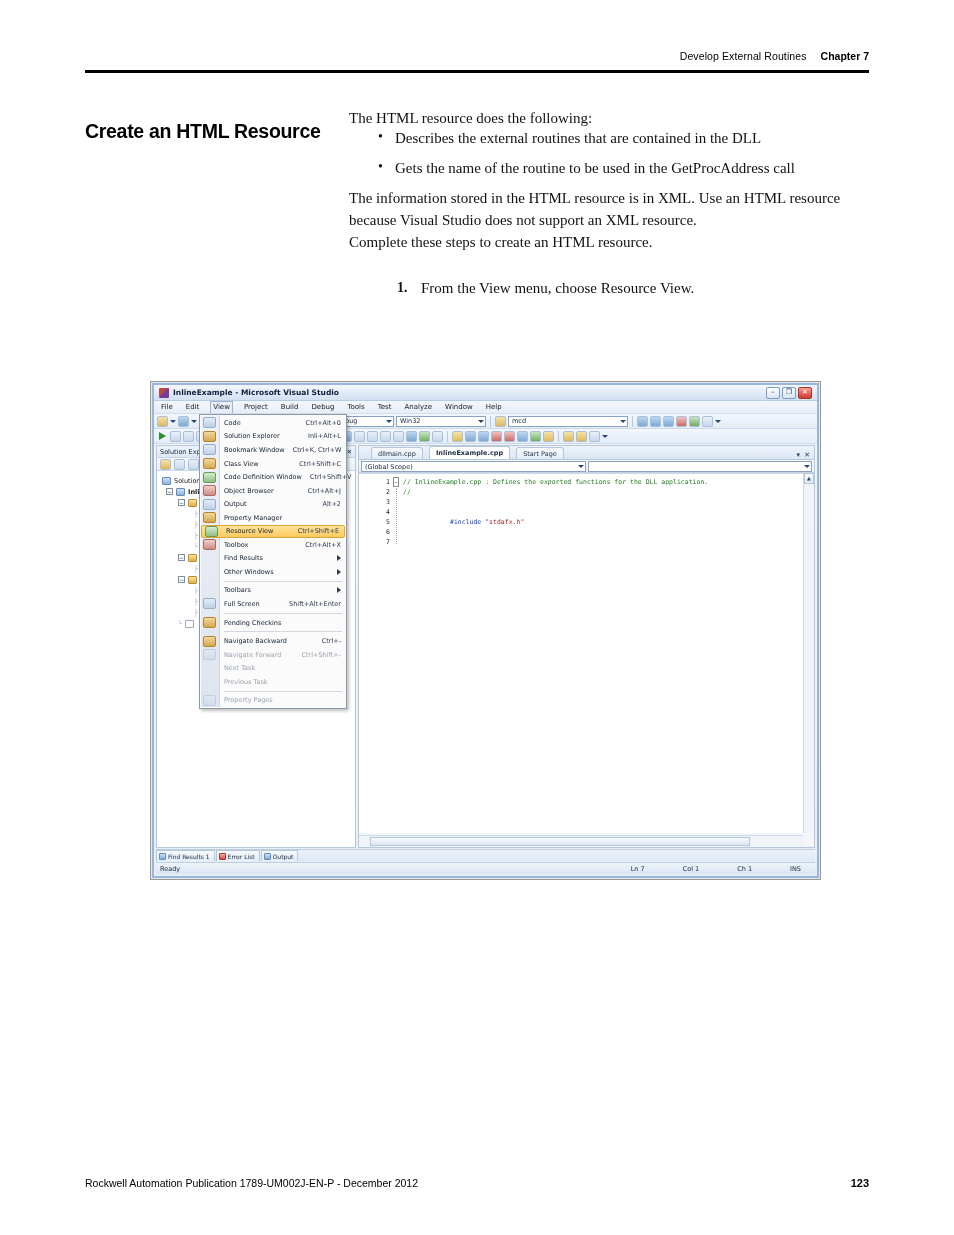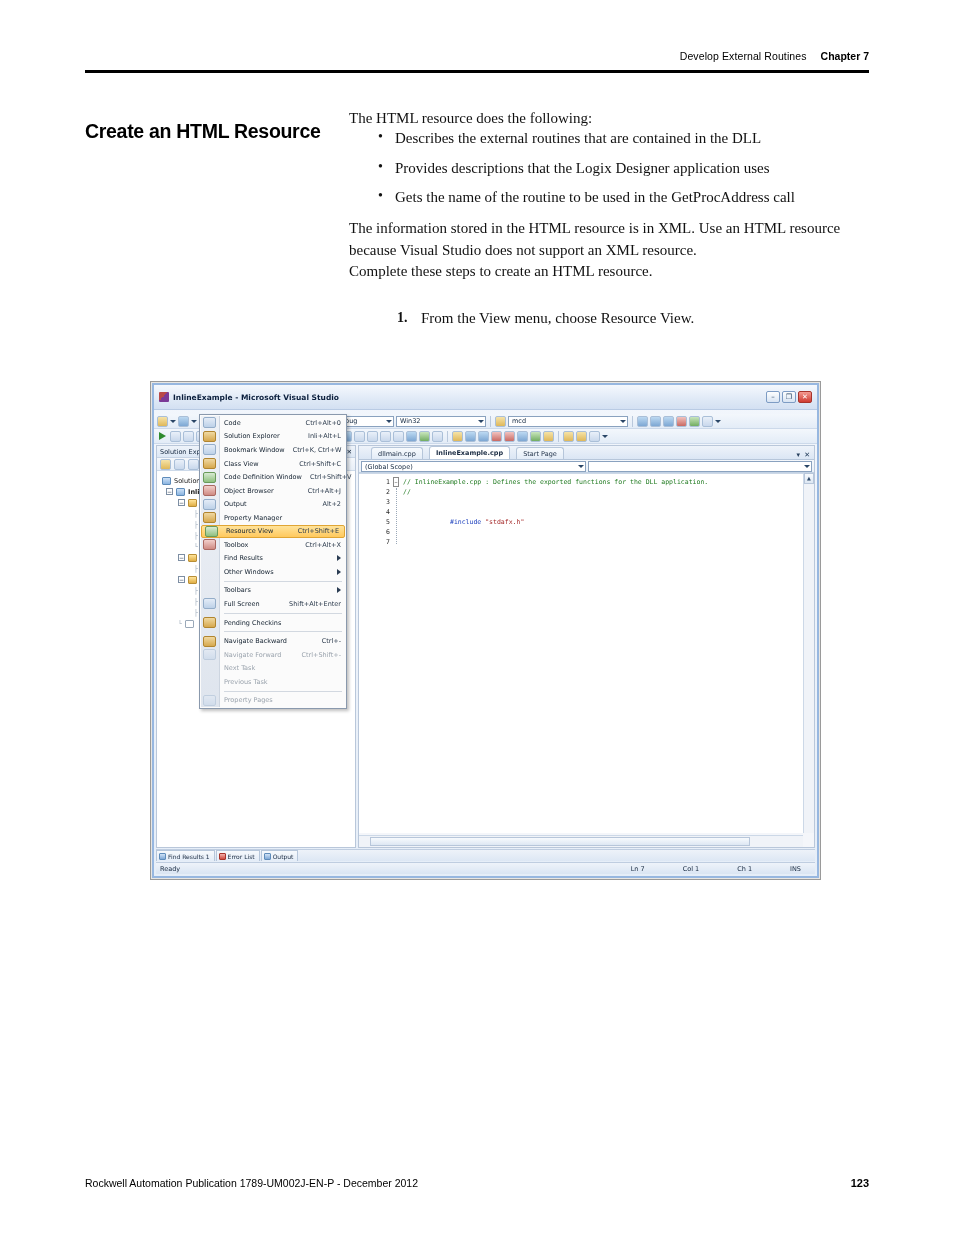--- a/index.html
+++ b/index.html
@@ -75,21 +75,21 @@
     color: #16191f;
     overflow: hidden;
   }
   .vs-frame {
     position:absolute; inset:1px;
     border: 2px solid #97b7e0;
     background: linear-gradient(#f2f6fc, #e6eef8);
   }
   
   .vs-title {
-    position: absolute; left:0; top:0; right:0; height: 25px;
+    position: absolute; left:0; top:0; right:0; height: 16px;
     background: linear-gradient(#f5f8fd, #dfe9f6 60%, #d3e0f2);
     display:flex; align-items:center; padding:0 2px; gap:4px;
     border-bottom: 1px solid #b9cbe4;
   }
   .vs-appicon {
     width: 10px; height: 10px; margin-left:3px;
     background: linear-gradient(135deg,#b94a48 45%, #7b3a96 45%);
     border-radius: 1px; position: relative;
   }
   .vs-title-text { font-size: 7.5px; font-weight: bold; color:#0b1f3d; }
@@ -305,21 +305,20 @@
 </div>
 <div class="hdr-rule"></div>
 
 <h1 class="section-title">Create an HTML Resource</h1>
 
 <div class="body-col">
   <p class="intro">The HTML resource does the following:</p>
 
   <ul class="bullets">
     <li>Describes the external routines that are contained in the DLL</li>
-    <li>Provides descriptions that the Logix Designer application uses</li>
     <li>Gets the name of the routine to be used in the GetProcAddress call</li>
   </ul>
 
   <p class="para">The information stored in the HTML resource is in XML. Use an HTML resource because Visual Studio does not support an XML resource.</p>
   <p class="para2">Complete these steps to create an HTML resource.</p>
 
   <ol class="steps">
     <li>From the View menu, choose Resource View.</li>
   </ol>
 </div>
@@ -330,20 +329,33 @@
     <div class="vs-title">
       <span class="vs-appicon"></span>
       <span class="vs-title-text">InlineExample - Microsoft Visual Studio</span>
       <span class="wincontrols">
         <span class="wb">–</span>
         <span class="wb">❐</span>
         <span class="wb close">✕</span>
       </span>
     </div>
 
+    <div class="vs-menubar">
+      <span class="mi">File</span>
+      <span class="mi">Edit</span>
+      <span class="mi active">View</span>
+      <span class="mi">Project</span>
+      <span class="mi">Build</span>
+      <span class="mi">Debug</span>
+      <span class="mi">Tools</span>
+      <span class="mi">Test</span>
+      <span class="mi">Analyze</span>
+      <span class="mi">Window</span>
+      <span class="mi">Help</span>
+    </div>
 
     <div class="vs-toolbar tb1">
       <span class="tbtn g1"></span>
       <span class="caret"></span>
       <span class="tbtn g2"></span>
       <span class="caret"></span>
       <span class="tbtn"></span>
       <span class="tbtn"></span>
       <span class="tsep"></span>
       <span class="tbtn"></span>

